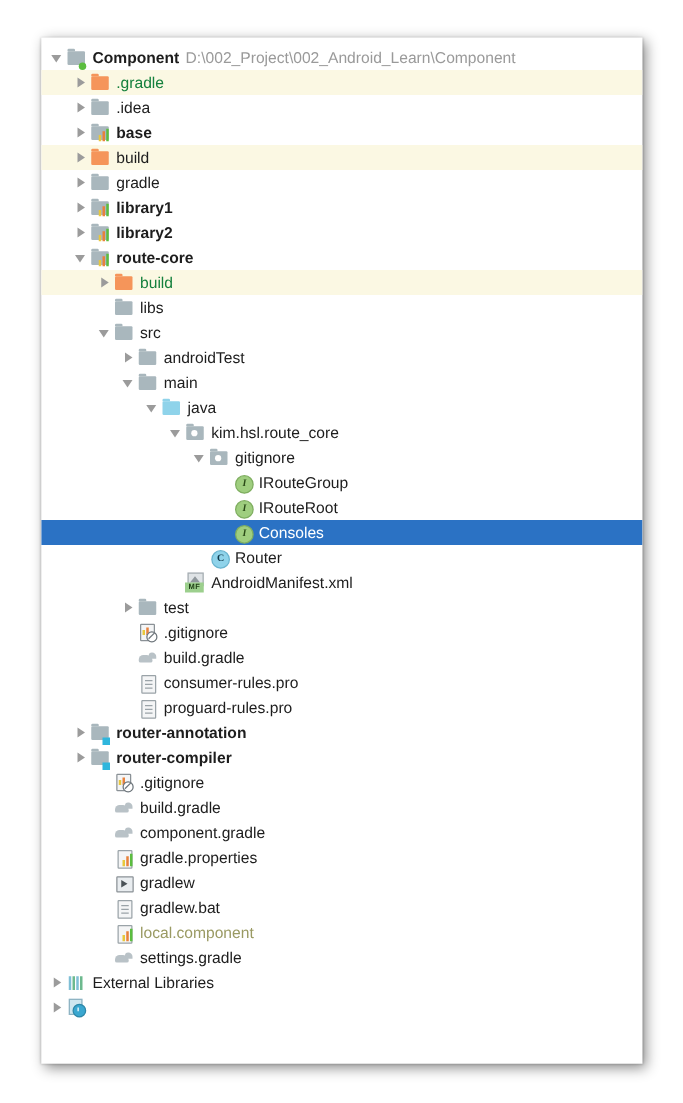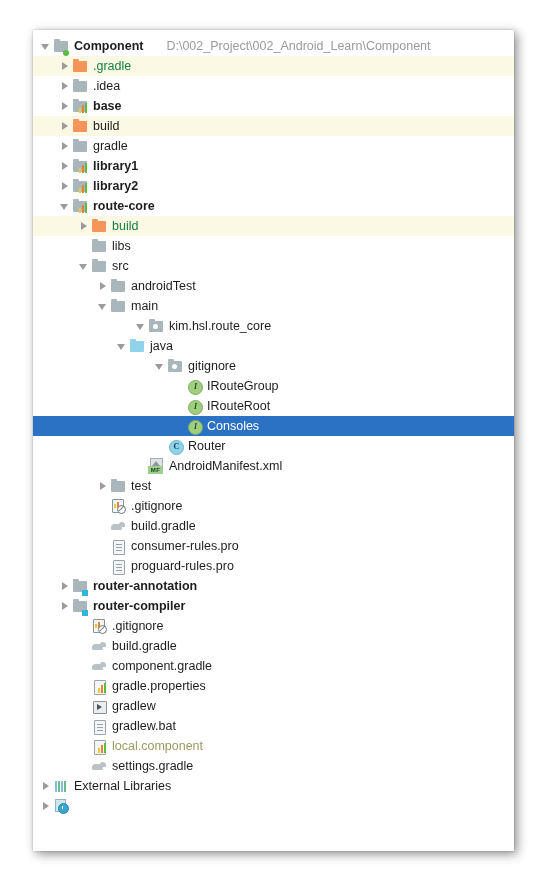--- a/index.html
+++ b/index.html
@@ -82,21 +82,21 @@
 
   .label {
     flex: 0 0 auto;
     line-height: 16px;
   }
   .label.bold { font-weight: bold; }
   .label.muted { color: #15803d; }
   .label.ignored { color: #9a9a63; }
 
   .path {
-    margin-left: 23px;
+    margin-left: 5px;
     color: #9a9a9a;
     font-size: 12.5px;
     line-height: 16px;
   }
 
   
   .ic-folder, .ic-folder-orange, .ic-folder-blue, .ic-folder-pkg {
     position: absolute;
     left: 1px; top: 3px;
     width: 14px; height: 11px;
@@ -449,34 +449,34 @@
       </div>
       <div class="row">
         <span class="indent" style="width: 63px;"></span>
         <span class="arrow expanded"></span>
         <span class="icon">
           <span class="ic-folder"></span>
         </span>
         <span class="label">main</span>
       </div>
       <div class="row">
+        <span class="indent" style="width: 82px;"></span>
+        <span class="arrow expanded"></span>
+        <span class="icon">
+          <span class="ic-folder-blue"></span>
+        </span>
+        <span class="label">java</span>
+      </div>
+      <div class="row">
         <span class="indent" style="width: 101px;"></span>
         <span class="arrow expanded"></span>
         <span class="icon">
           <span class="ic-folder-pkg"></span>
         </span>
         <span class="label">kim.hsl.route_core</span>
-      </div>
-      <div class="row">
-        <span class="indent" style="width: 82px;"></span>
-        <span class="arrow expanded"></span>
-        <span class="icon">
-          <span class="ic-folder-blue"></span>
-        </span>
-        <span class="label">java</span>
       </div>
       <div class="row">
         <span class="indent" style="width: 120px;"></span>
         <span class="arrow expanded"></span>
         <span class="icon">
           <span class="ic-folder-pkg"></span>
         </span>
         <span class="label">gitignore</span>
       </div>
       <div class="row">

